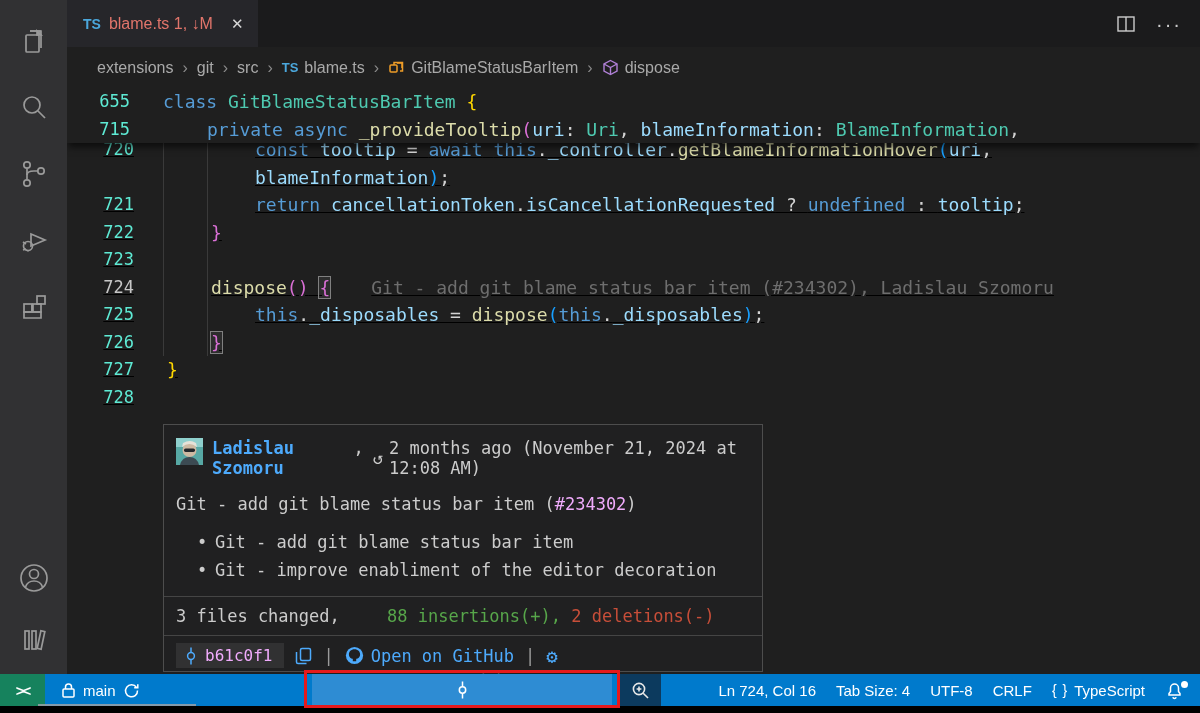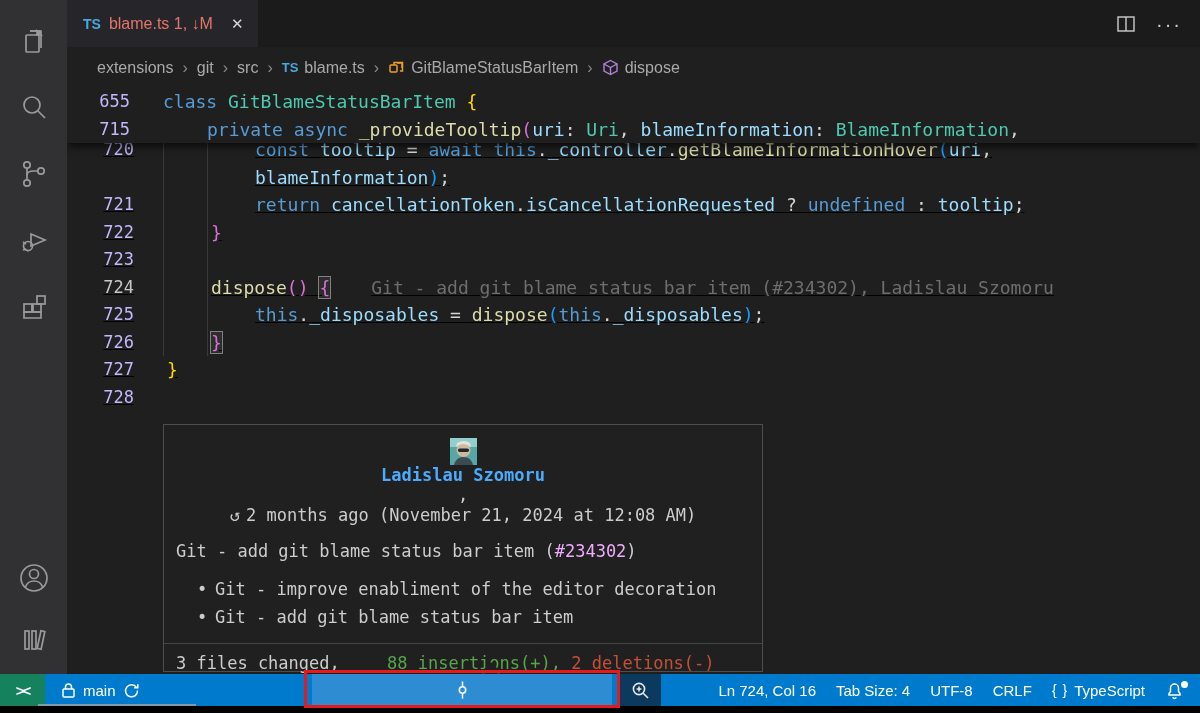--- a/index.html
+++ b/index.html
@@ -36,42 +36,42 @@
   .bc-item { display:flex; align-items:center; gap:6px; cursor:pointer; }
   .bc-sep { color:#8a8a8a; font-size:16px; }
   .bc-ts { color:#4ba8dd; font-weight:bold; font-size:13px; }
   .bc-icon svg { display:block; }
 
   
   .editor { position:relative; height:586px; overflow:hidden; background:#1f1f1f;
             font-family:"DejaVu Sans Mono","Liberation Mono",monospace; font-size:18px; }
   .rows { position:absolute; left:4px; top:48px; width:100%;text-decoration:underline; }
   .row { height:27.5px; line-height:27.5px; display:flex; white-space:pre; }
-  .gutter { width:63px; text-align:right; color:#c4b5fd; flex:0 0 63px; font-size:17px; }
+  .gutter { width:63px; text-align:right; color:#5eead4; flex:0 0 63px; font-size:17px; }
   .gutter.cur { color:#c6c6c6; }
   .codecell { padding-left:33px; }
   .tk-k{color:#569cd6} .tk-t{color:#4ec9b0} .tk-f{color:#dcdcaa} .tk-v{color:#9cdcfe}
   .tk-p{color:#d4d4d4}
   .tk-b1{color:#ffd700} .tk-b2{color:#da70d6} .tk-b3{color:#179fff}
   .tk-bm{color:#da70d6; outline:1px solid #808080; background:rgba(110,110,110,.18);}
   .blame-note { color:#6e6e6e; margin-left:41px; }
 
   .guide { position:absolute; width:1px; background:#3a3a3a; top:55px; height:213px; }
   .g1 { left:96px; } .g2 { left:140px; }
 
   .sticky { position:absolute; left:0; top:0; width:100%; height:55px; background:#1f1f1f;
             box-shadow:0 5px 7px -1px rgba(0,0,0,.6); z-index:3; }
   .sticky .row { height:27.5px; }
 
   
   .hover-card { position:absolute; left:96px; top:336px; width:600px; height:248px; z-index:5;
                 background:#202021; border:1px solid #4d4d4d; color:#cccccc; font-size:17px; }
   .hover-pointer { position:absolute; left:320px; bottom:-8px; width:14px; height:14px; background:#202021;
                    border-right:1px solid #4d4d4d; border-bottom:1px solid #4d4d4d; transform:rotate(45deg); z-index:4;}
-  .hv-header { display:flex; align-items:center; padding:13px 12px 4px 12px;flex-direction:column; }
+  .hv-header { display:flex; gap:9px; padding:13px 12px 4px 12px; }
   .hv-avatar { width:27px; height:27px; flex:0 0 27px; }
   .hv-author { color:#4daafc; font-weight:bold; cursor:pointer; }
   .hv-time { display:flex; align-items:center; gap:6px; }
   .hv-history { color:#cccccc; font-size:17px; }
   .hv-subject { padding:12px 12px 0 12px; }
   .hv-link { color:#f0abfc; cursor:pointer; }
   .hv-bullets { margin:14px 0 0 33px; list-style:none; }
   .hv-bullets li { line-height:28px; position:relative; padding-left:18px; }
   .hv-bullets li::before { content:"•"; position:absolute; left:0; color:#cccccc; }
   .hv-stats { border-top:1px solid #454545; margin-top:12px; padding:9px 12px; }
@@ -278,22 +278,22 @@
             <span>,</span>
           <span class="hv-time">
             <span class="hv-history">↺</span>
             <span>2 months ago (November 21, 2024 at 12:08 AM)</span>
           </span>
         </div>
         <div class="hv-subject">
           <span>Git - add git blame status bar item (</span><span class="hv-link">#234302</span><span>)</span>
         </div>
         <ul class="hv-bullets">
+          <li>Git - add git blame status bar item</li>
           <li>Git - improve enabliment of the editor decoration</li>
-          <li>Git - add git blame status bar item</li>
         </ul>
         <div class="hv-stats">
           <span>3 files changed,</span>
           <span class="stat-green">88 insertions(+),</span>
           <span class="stat-red">2 deletions(-)</span>
         </div>
         <div class="hv-footer">
           <span class="commit-badge">
             <svg width="14" height="18" viewBox="0 0 14 18" fill="none" stroke="#4daafc" stroke-width="1.5">
                 <circle cx="7" cy="9" r="3.4"></circle>

